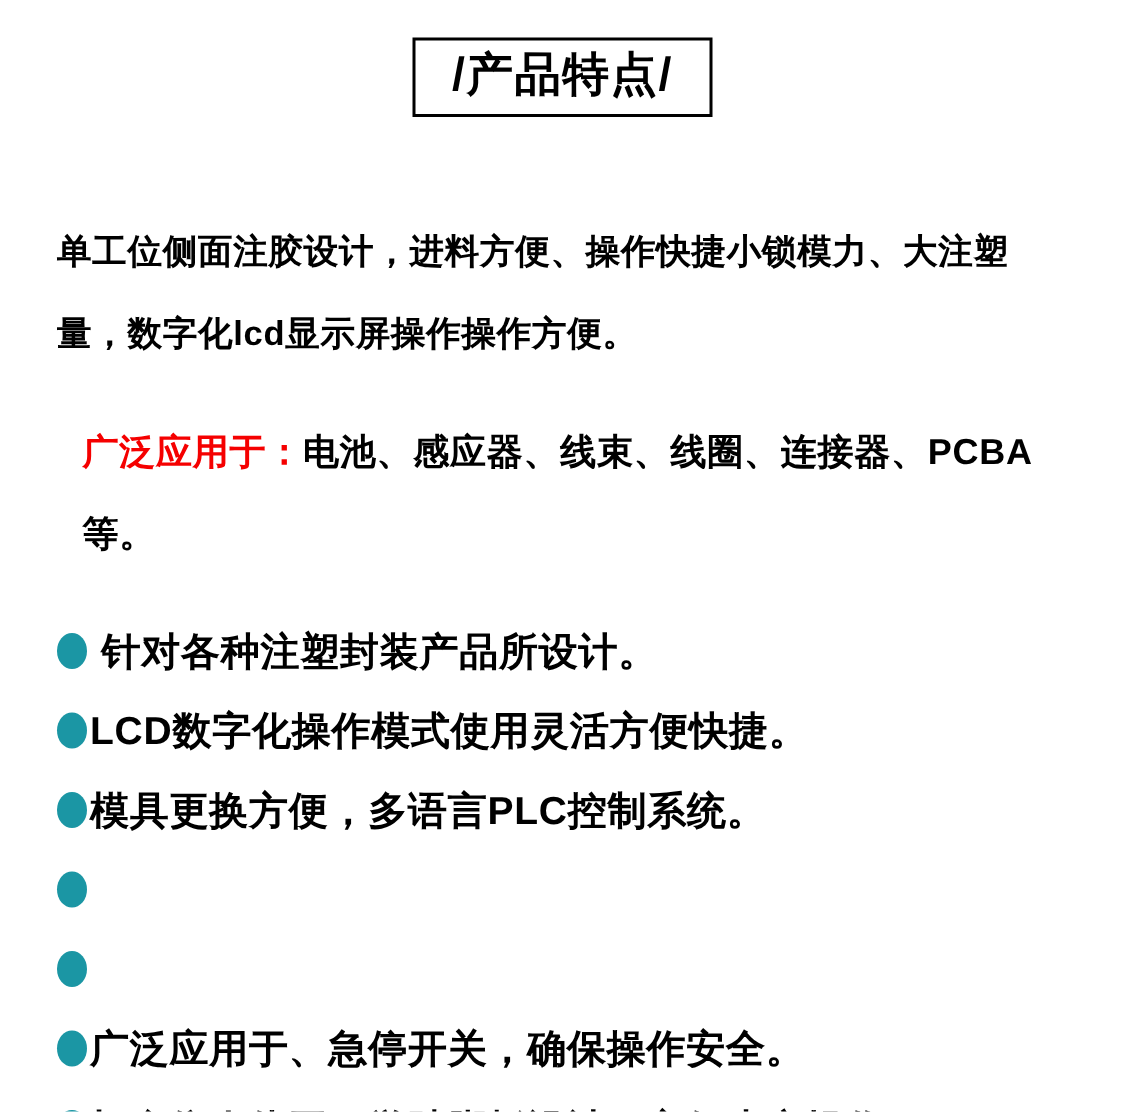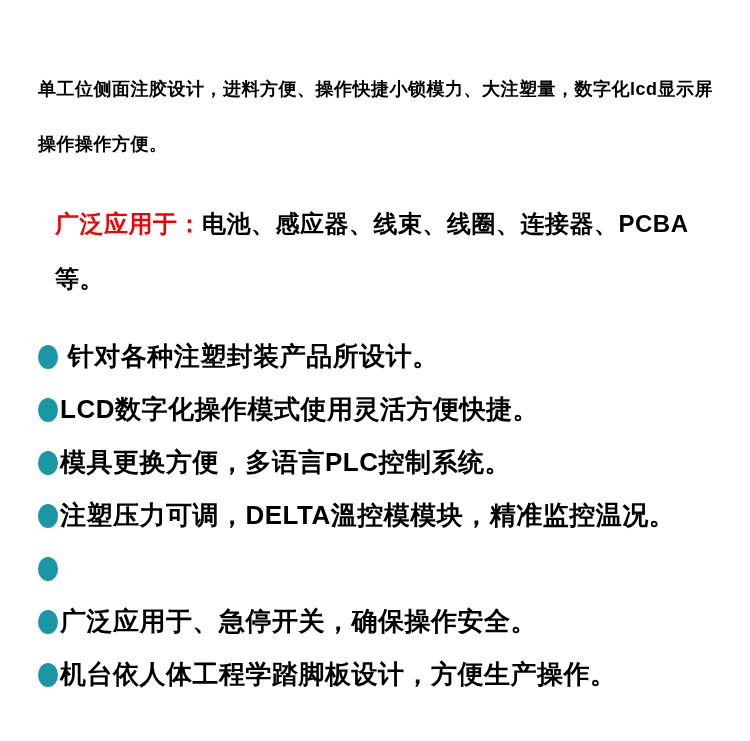--- a/index.html
+++ b/index.html
@@ -33,21 +33,21 @@
     font-weight: bold;
     letter-spacing: 1px;
     line-height: 1.05;
     white-space: nowrap;
   }
   .content {
     padding: 0 36px 0 38px;
   }
   .intro {
     margin-top: 62px;
-    font-size: 18px;
+    font-size: 23px;
     font-weight: bold;
     line-height: 55px;
     letter-spacing: 0.5px;
   }
   .applications {
     font-size: 24px;
     font-weight: bold;
     line-height: 55px;
     letter-spacing: 0.5px;
     margin-left: 17px;
@@ -78,20 +78,23 @@
   }
   .feature-label {
     white-space: pre-wrap;
   }
 </style>
 </head>
 <body>
 
 <div class="page">
 
+  <div class="title-box">
+    <h1>/产品特点/</h1>
+  </div>
 
   <div class="content">
 
     <p class="intro">单工位侧面注胶设计，进料方便、操作快捷小锁模力、大注塑量，数字化lcd显示屏操作操作方便。</p>
 
     <p class="applications">
       <span class="red-label">广泛应用于：</span><span>电池、感应器、线束、线圈、连接器、PCBA等。</span>
     </p>
 
     <ul class="features">
@@ -102,21 +105,20 @@
       <li>
           <span class="bullet"></span>
           <span class="feature-label">LCD数字化操作模式使用灵活方便快捷。</span>
         </li>
       <li>
           <span class="bullet"></span>
           <span class="feature-label">模具更换方便，多语言PLC控制系统。</span>
         </li>
       <li>
           <span class="bullet"></span>
-          <span class="feature-label">注塑压力可调，DELTA溫控模模块，精准监控温况。</span>
         </li>
       <li>
           <span class="bullet"></span>
         </li>
       <li>
           <span class="bullet"></span>
           <span class="feature-label">广泛应用于、急停开关，确保操作安全。</span>
         </li>
       <li>
           <span class="bullet"></span>

